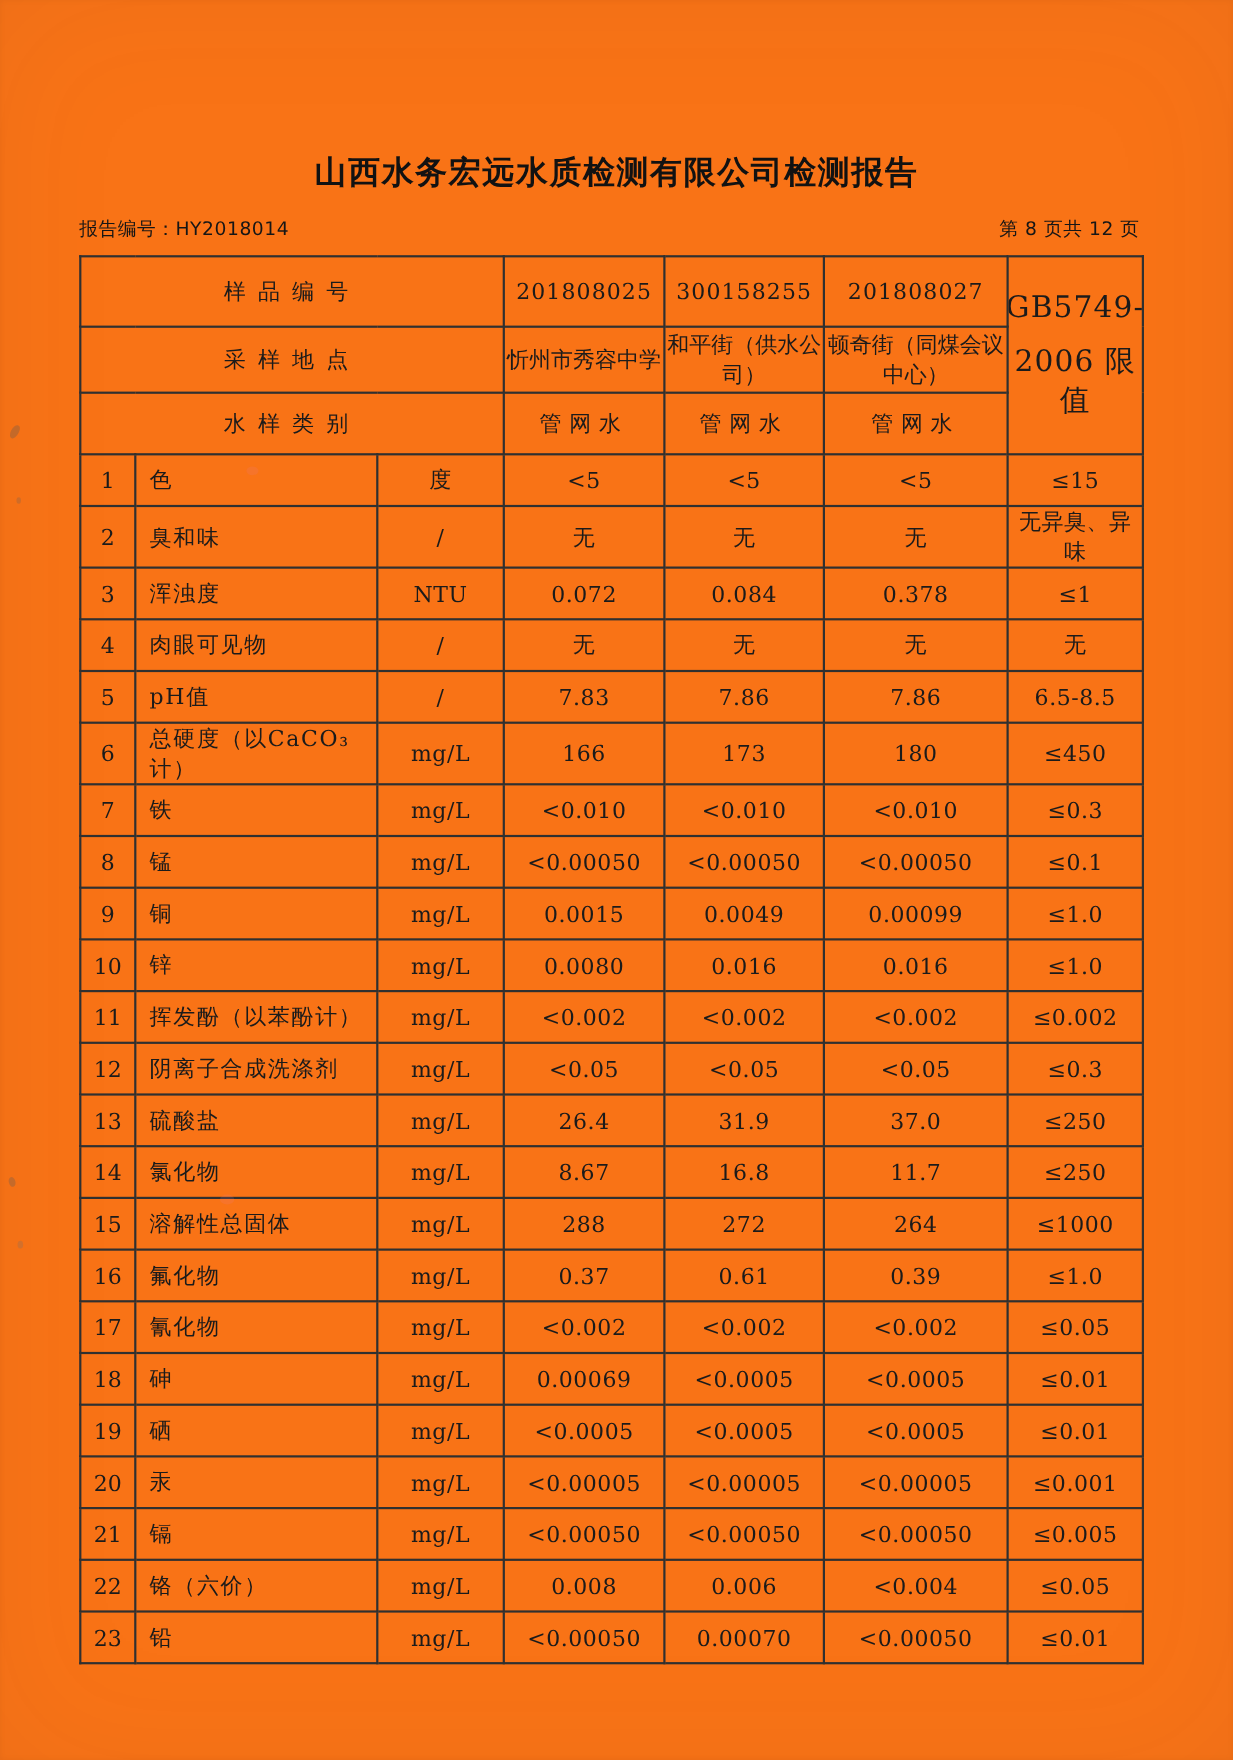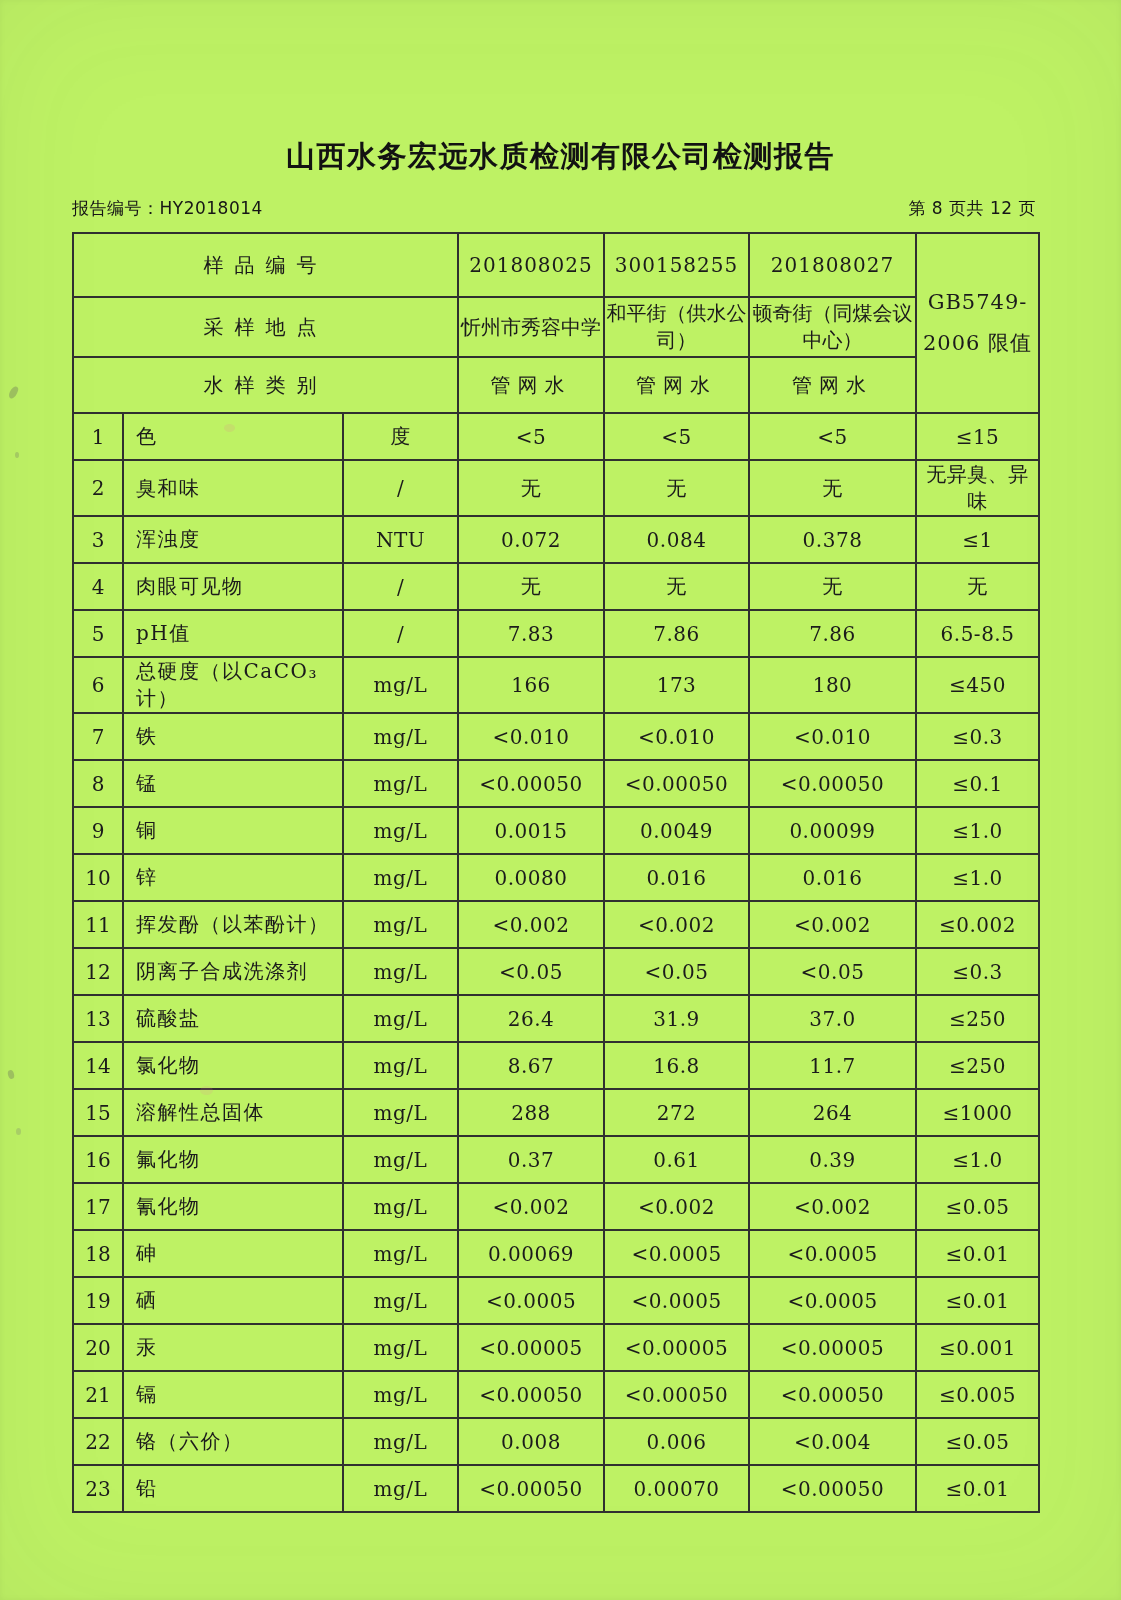--- a/index.html
+++ b/index.html
@@ -1,20 +1,20 @@
 <!DOCTYPE html>
 <html><head>
 <meta charset="utf-8">
 <style>
   html,body{margin:0;padding:0;background:#d9d9d6;}
   .page{
     position:relative;
     width:1121px;height:1600px;
     margin:0 auto;
-    background:#bef264;
+    background:#f97316;
     overflow:hidden;
     color:#1b1b1b;
     font-family:"DejaVu Serif","Liberation Serif",serif;
     box-shadow:inset 0 0 130px rgba(70,70,60,.06), inset 0 0 6px rgba(0,0,0,.05);
   }
   .title{
     position:absolute;top:137px;left:0;width:100%;
     text-align:center;
     font-family:"DejaVu Sans","Liberation Sans",sans-serif;
     font-weight:700;font-size:29px;letter-spacing:1.5px;color:#121212;
@@ -41,21 +41,21 @@
   tr.hr-a{height:64px;padding-left:16px;}
   tr.hr-b{height:60px;}
   tr.hr-c{height:56px;}
   tbody tr{height:47px;}
   .h-label{letter-spacing:11px;padding-left:11px;font-size:20px;}
   .h-id{font-size:22px;letter-spacing:1px;}
   .h-loc{font-size:20px;line-height:27px;padding:2px 10px;}
   .h-type{letter-spacing:7px;padding-left:7px;}
   .h-limit-inner{
     display:flex;flex-direction:column;align-items:center;justify-content:center;
-    gap:15px;height:100%;font-size:21px;letter-spacing:1px;
+    gap:15px;height:100%;font-size:27px;letter-spacing:1px;
   }
   .c-no{font-size:20px;}
   .c-name{text-align:left !important;padding-left:12px !important;letter-spacing:1.5px;}
   .c-unit{letter-spacing:.5px;}
   .c-val{letter-spacing:.5px;}
   .c-limit{letter-spacing:.5px;}
   
   .speck{position:absolute;border-radius:50%;pointer-events:none;}
   .sp1{left:10px;top:386px;width:7px;height:13px;background:rgba(85,85,85,.30);transform:rotate(25deg);border-radius:60% 40% 55% 45%;}
   .sp2{left:15px;top:452px;width:4px;height:6px;background:rgba(95,95,95,.25);}

